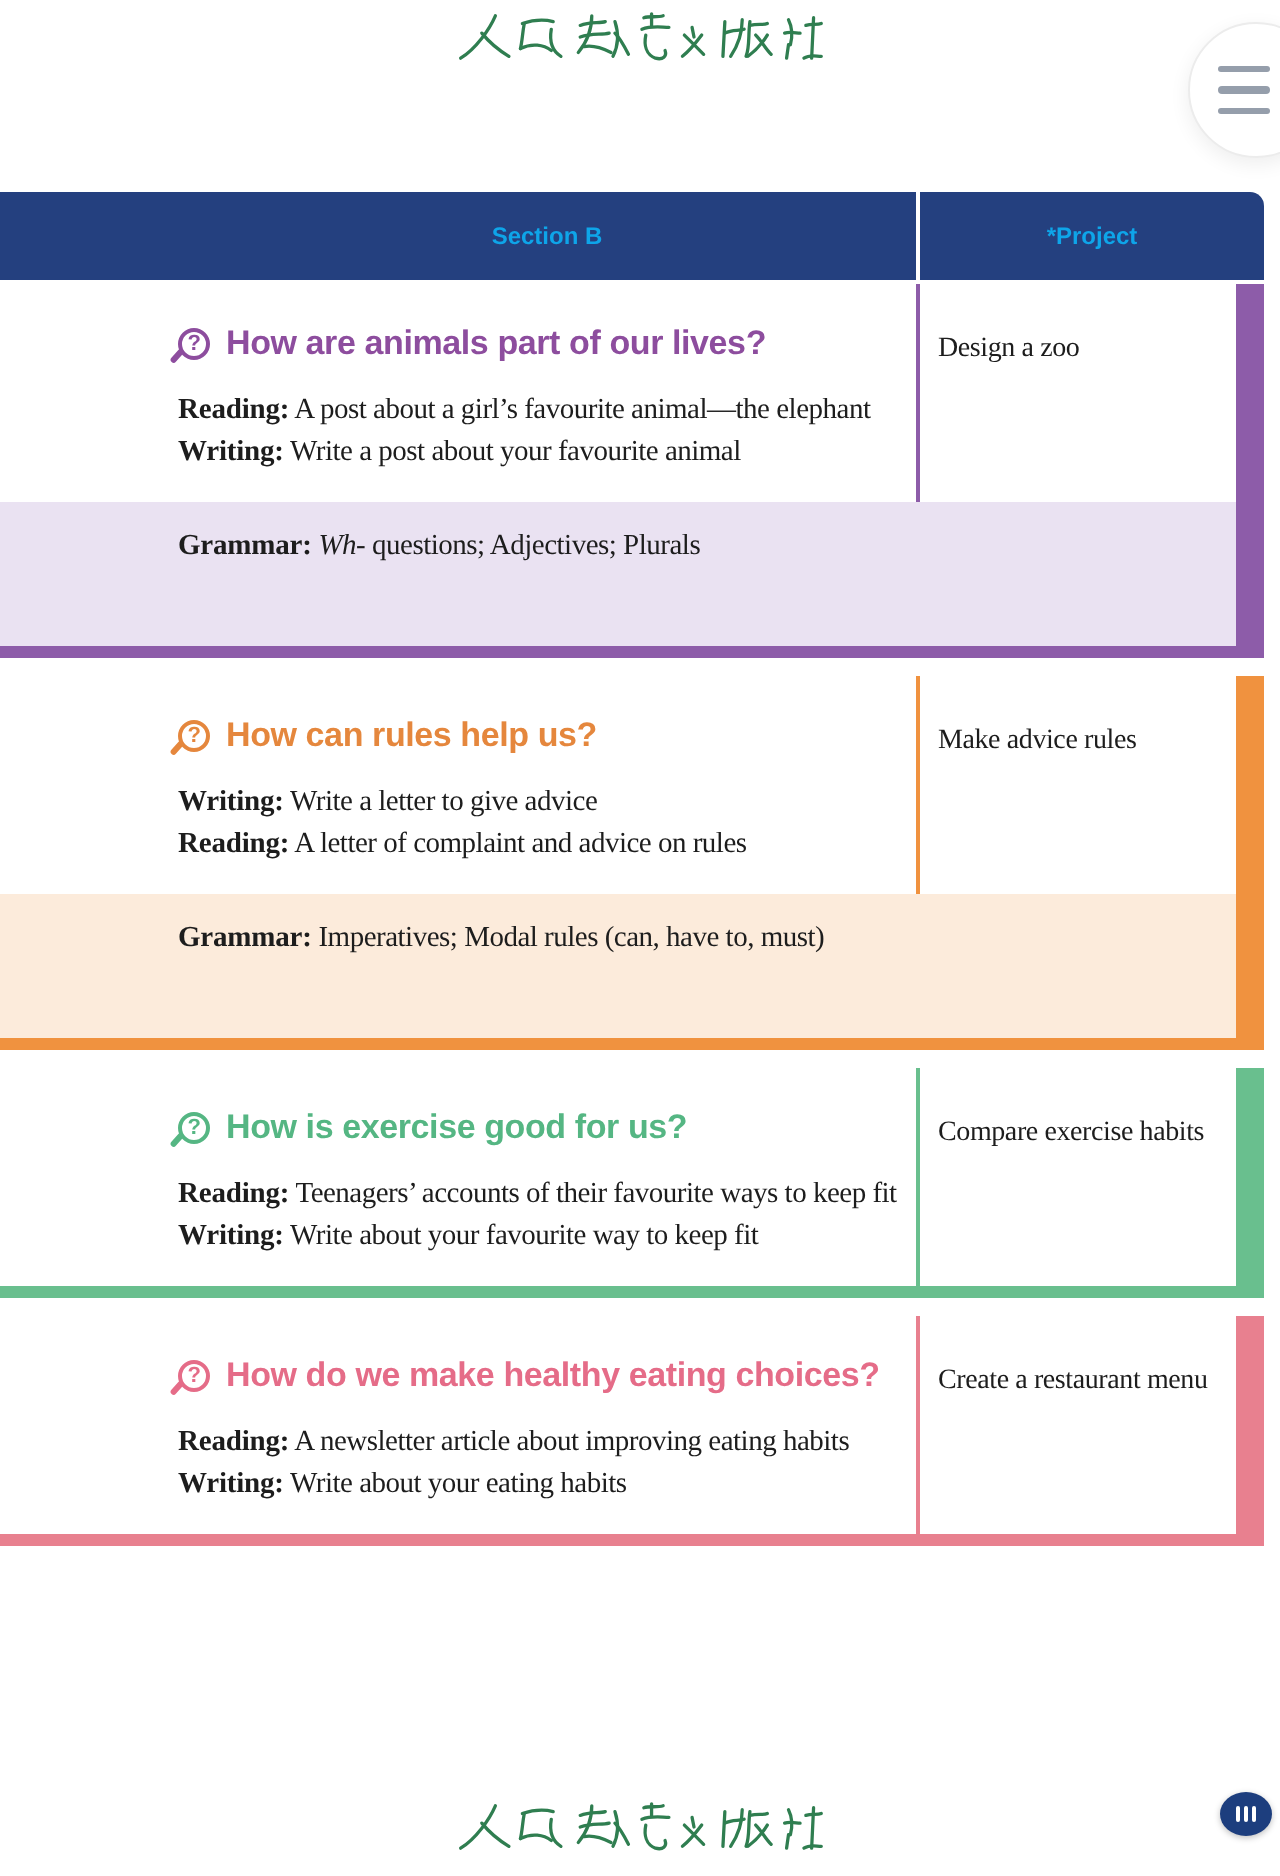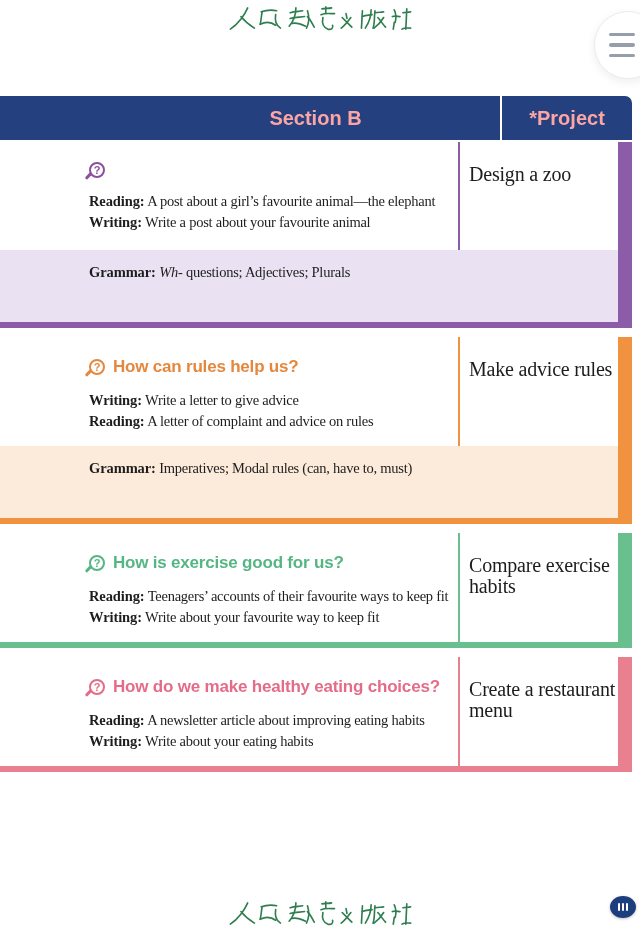--- a/index.html
+++ b/index.html
@@ -19,29 +19,29 @@
 
   
   .menu-fab{position:absolute;top:11px;left:594px;width:68px;height:68px;border-radius:50%;
     background:#fff;border:1px solid #ececec;box-shadow:0 3px 10px rgba(0,0,0,.07);
     display:flex;flex-direction:column;justify-content:center;align-items:flex-start;padding-left:14px;gap:7px;cursor:pointer;}
   .menu-fab .bar{width:26px;height:3.4px;background:var(--hamburger-gray);border-radius:2px;}
 
   
   .toc-table{position:absolute;top:96px;left:0;width:632px;}
   .thead{display:flex;height:44px;background:var(--header-bg);border-radius:0 7px 0 0;margin-bottom:2px;
-    font-family:"Liberation Sans",sans-serif;font-weight:bold;font-size:20px;color:#fca5a5;padding-left:42px;}
+    font-family:"Liberation Sans",sans-serif;font-weight:bold;font-size:12px;color:#0ea5e9;}
   .th-left{width:460px;border-right:2px solid #fff;display:flex;align-items:center;justify-content:center;padding-left:89px;}
   .th-right{flex:1;display:flex;align-items:center;justify-content:center;}
 
   .section{position:relative;width:632px;margin-bottom:9px;}
   .bar-right{position:absolute;top:0;right:0;bottom:0;width:14px;background:var(--bar);}
   .main-row{display:flex;min-height:108px;}
   .cell-left{width:460px;border-right:2px solid var(--bar);padding:20px 6px 14px 89px;}
-  .cell-right{flex:1;padding:22px 1px 0 9px;font-size:20px;line-height:21px;letter-spacing:-0.2px;}
+  .cell-right{flex:1;padding:22px 1px 0 9px;font-size:14px;line-height:21px;letter-spacing:-0.2px;}
   .unit-heading{display:flex;align-items:center;gap:8px;color:var(--accent);
     font-family:"Liberation Sans",sans-serif;font-weight:bold;font-size:17px;margin:0 0 13px 0;letter-spacing:-0.2px;}
   .q-icon{position:relative;flex:0 0 auto;width:16px;height:16px;border:2.2px solid currentColor;border-radius:50%;
     display:inline-flex;align-items:center;justify-content:center;
     font-family:"Liberation Sans",sans-serif;font-size:11px;font-weight:bold;}
   .q-icon::after{content:"";position:absolute;left:-4px;bottom:-4px;width:3px;height:8px;background:currentColor;
     border-radius:2px;transform:rotate(42deg);}
   .line{font-size:14.5px;line-height:21px;letter-spacing:-0.25px;}
   .line b{letter-spacing:-0.1px;}
   .grammar-row{height:72px;background:var(--tint);padding:12px 150px 0 89px;}
@@ -106,20 +106,21 @@
     <div class="thead">
       <div class="th-left">Section B</div>
       <div class="th-right">*Project</div>
     </div>
 
     <div class="section" style="--accent: #8d4d9e; --bar: #8d5ca9; --tint: #eae2f2;">
       <div class="main-row">
         <div class="cell-left">
           <div class="unit-heading">
             <span class="q-icon">?</span>
+            <span>How are animals part of our lives?</span>
           </div>
           <div class="line"><b>Reading:</b> <span>A post about a girl’s favourite animal—the elephant</span></div>
           <div class="line"><b>Writing:</b> <span>Write a post about your favourite animal</span></div>
         </div>
         <div class="cell-right">Design a zoo</div>
       </div>
       <div class="grammar-row">
         <div class="line"><b>Grammar:</b> <i>Wh-</i><span> questions; Adjectives; Plurals</span></div>
       </div>
       <div class="bar-bottom"></div>

